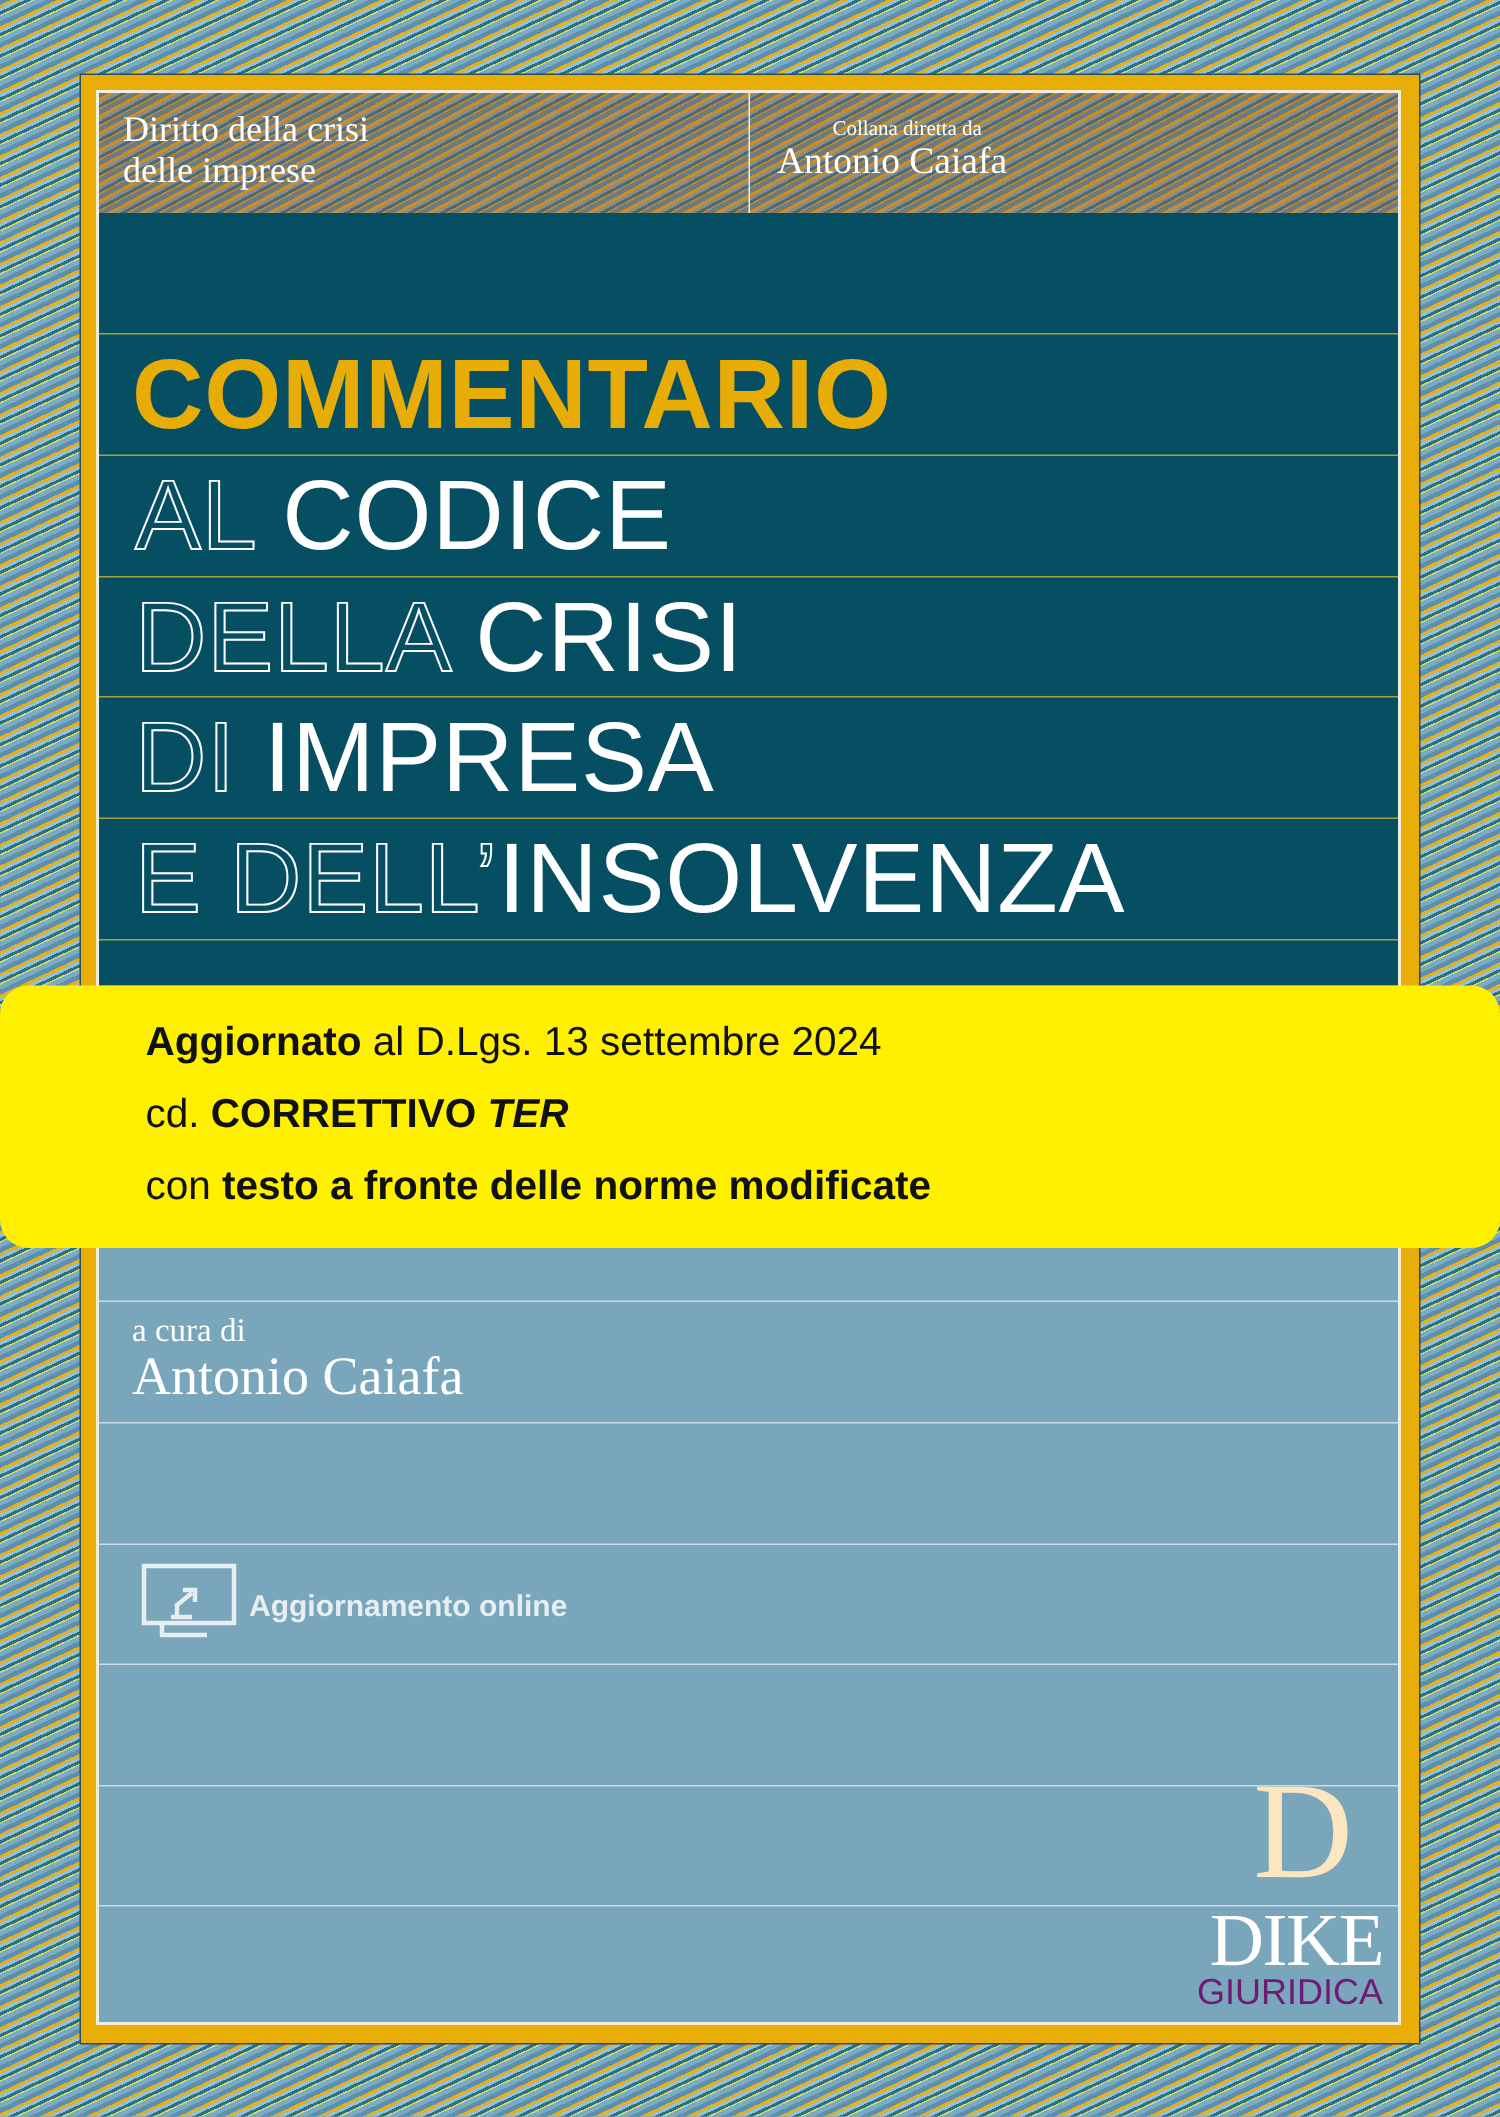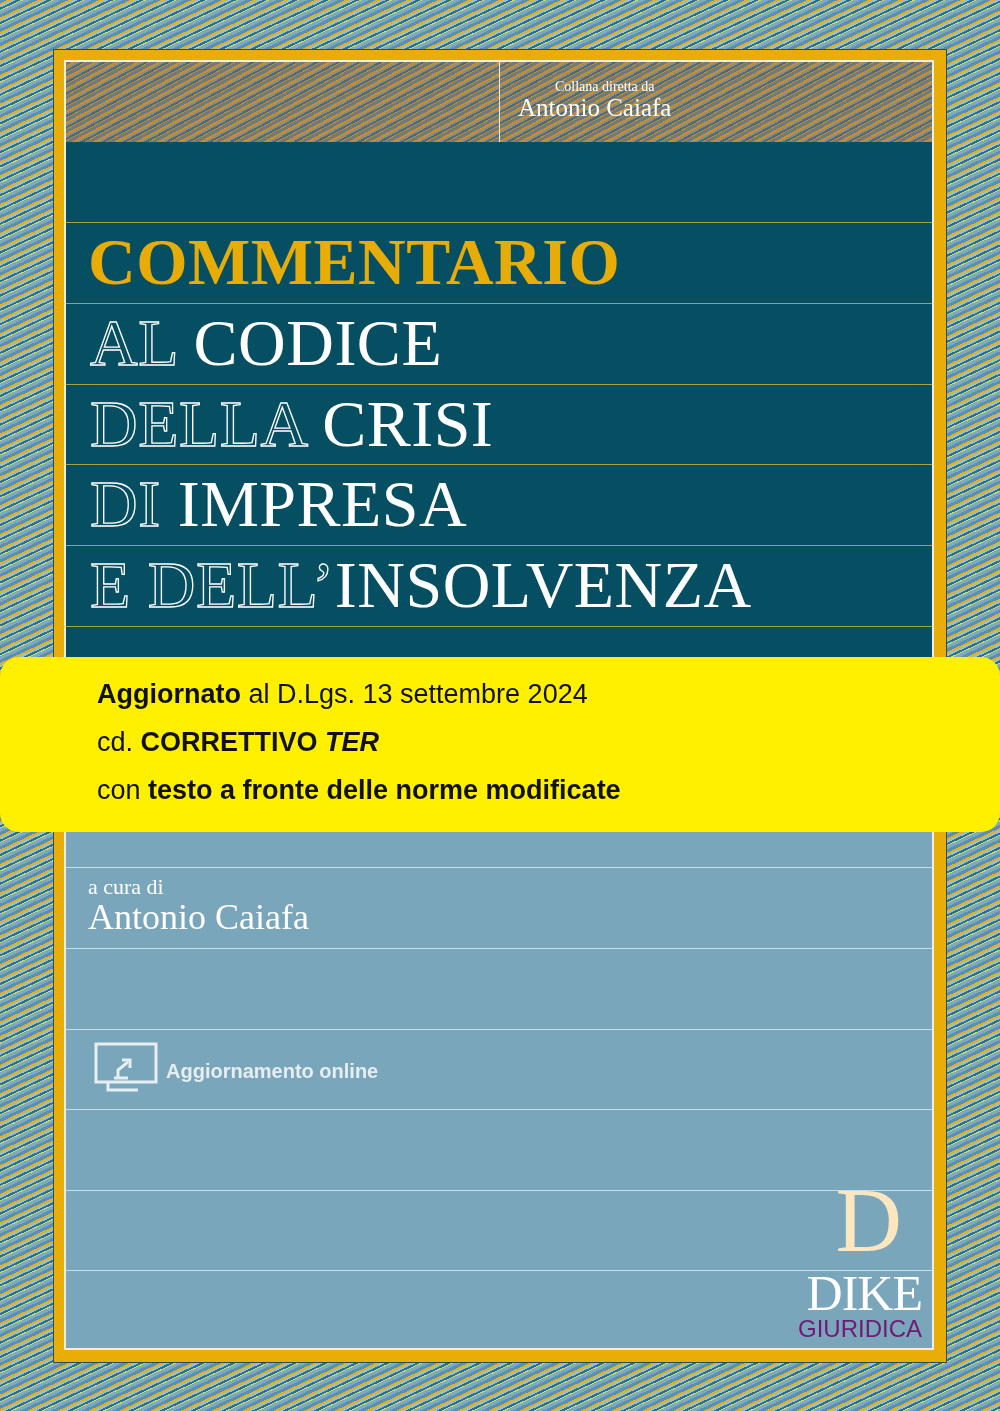--- a/index.html
+++ b/index.html
@@ -46,21 +46,21 @@
   }
   .collana-small {
     position: absolute; left: 452px; top: 17px; color: #fff;
     font-family: "Liberation Serif", serif; font-size: 14px; margin-left: 37px;
   }
   .collana-name {
     position: absolute; left: 452px; top: 32px; color: #fff;
     font-family: "Liberation Serif", serif; font-size: 25px;
   }
   .teal {
-    position: absolute; left: 0; top: 80px; width: 100%; height: 515px; background: #064f63; font-family: Liberation Serif, serif;
+    position: absolute; left: 0; top: 80px; width: 100%; height: 515px; background: #064f63;
   }
   .gold-line { position: absolute; left: 0; width: 100%; height: 1px; background: #a8a238; }
   .title-row {
     position: absolute; left: 24px; color: #fff; font-size: 66px; line-height: 80px;
     letter-spacing: 0.5px; white-space: nowrap;
   }
   .title-row .light { font-weight: 100; color: transparent; -webkit-text-stroke: 1.3px #ffffff; }
   .title-row .bold { font-weight: normal; }
   .title-main {
     position: absolute; left: 22px; color: #e8ac06; font-size: 66px; font-weight: bold;
@@ -101,20 +101,24 @@
   }
   .yellow-line b { font-weight: bold; }
 </style>
 </head>
 <body>
 
 <div class="frame">
   <div class="inner">
 
     <div class="header-band">
+      <div class="series-title">
+        <div>Diritto della crisi</div>
+        <div>delle imprese</div>
+      </div>
       <div class="header-divider"></div>
       <div class="collana-small">Collana diretta da</div>
       <div class="collana-name">Antonio Caiafa</div>
     </div>
 
     <div class="teal">
       <div class="gold-line" style="top:80px"></div>
       <div class="gold-line" style="top:161px"></div>
       <div class="gold-line" style="top:242px"></div>
       <div class="gold-line" style="top:322px"></div>

